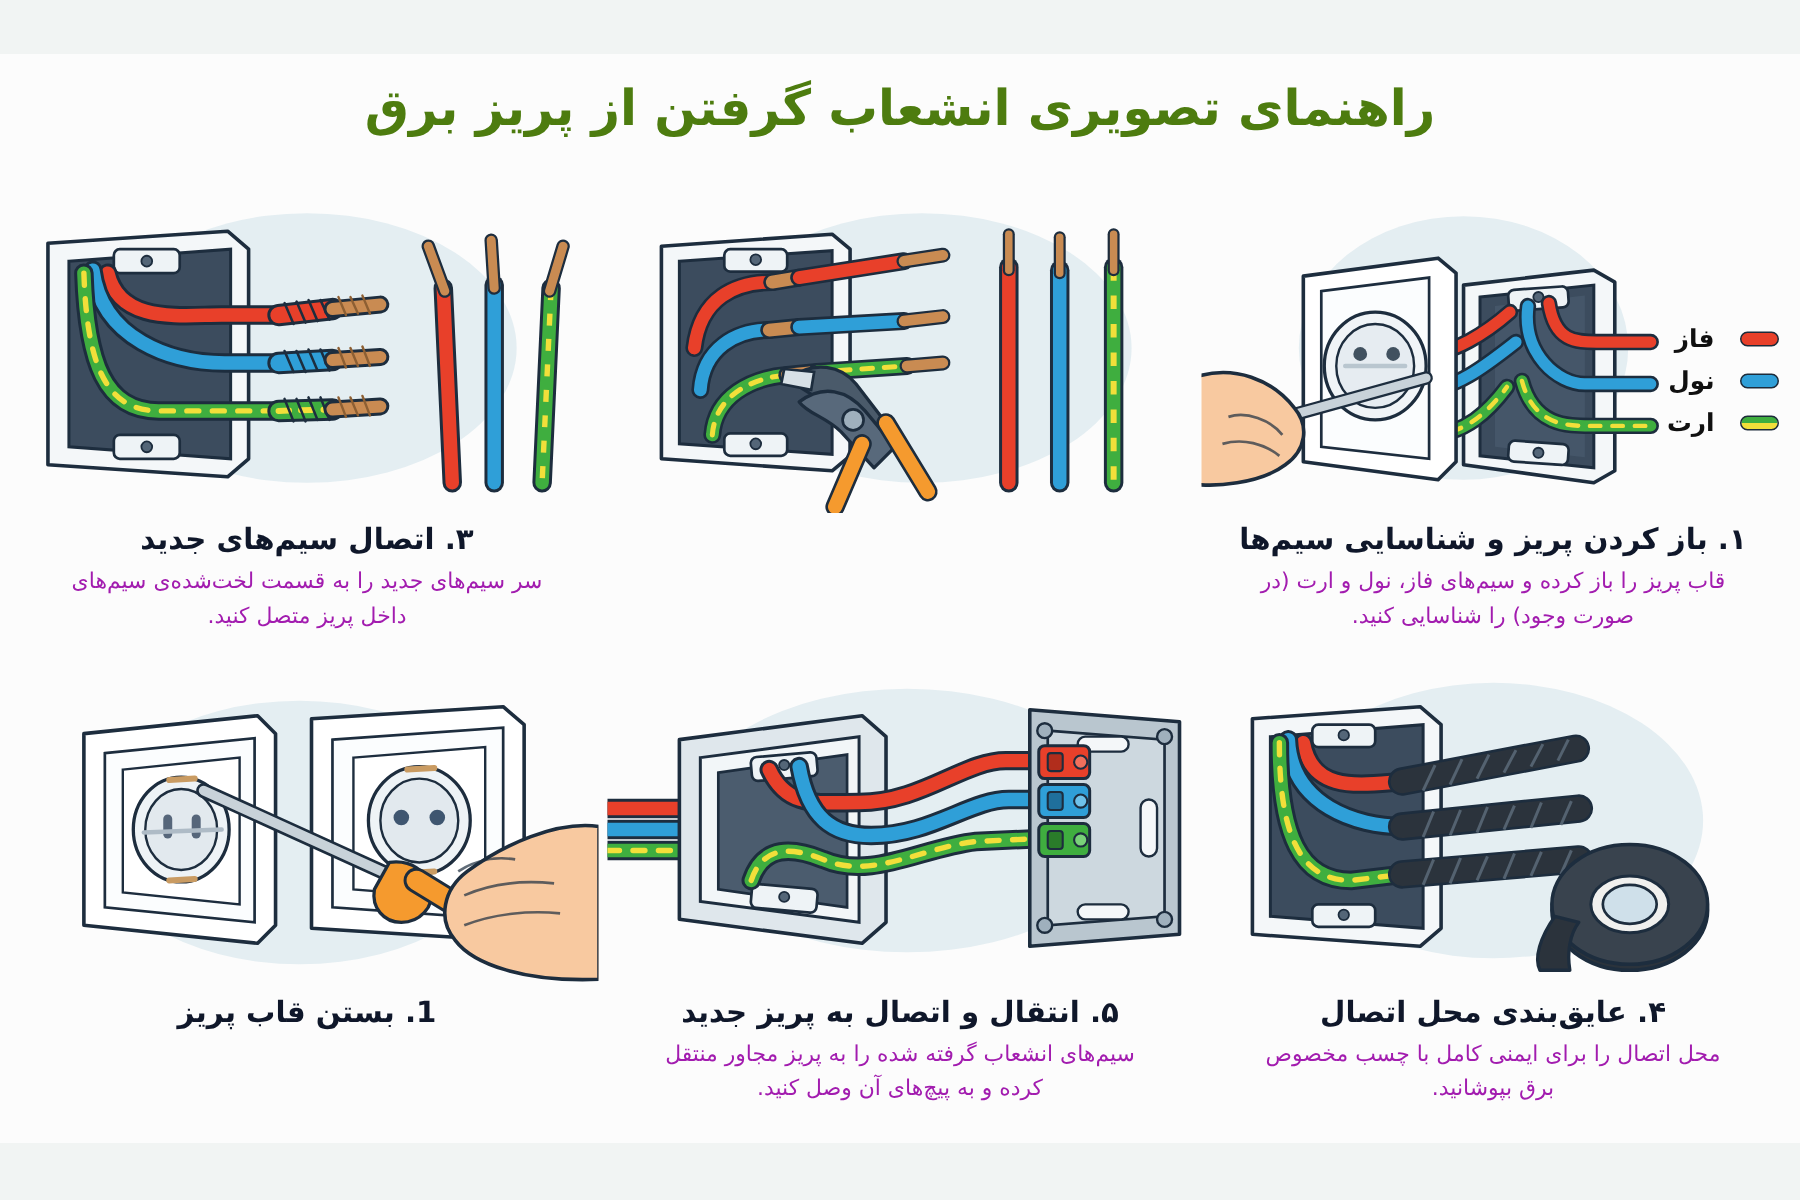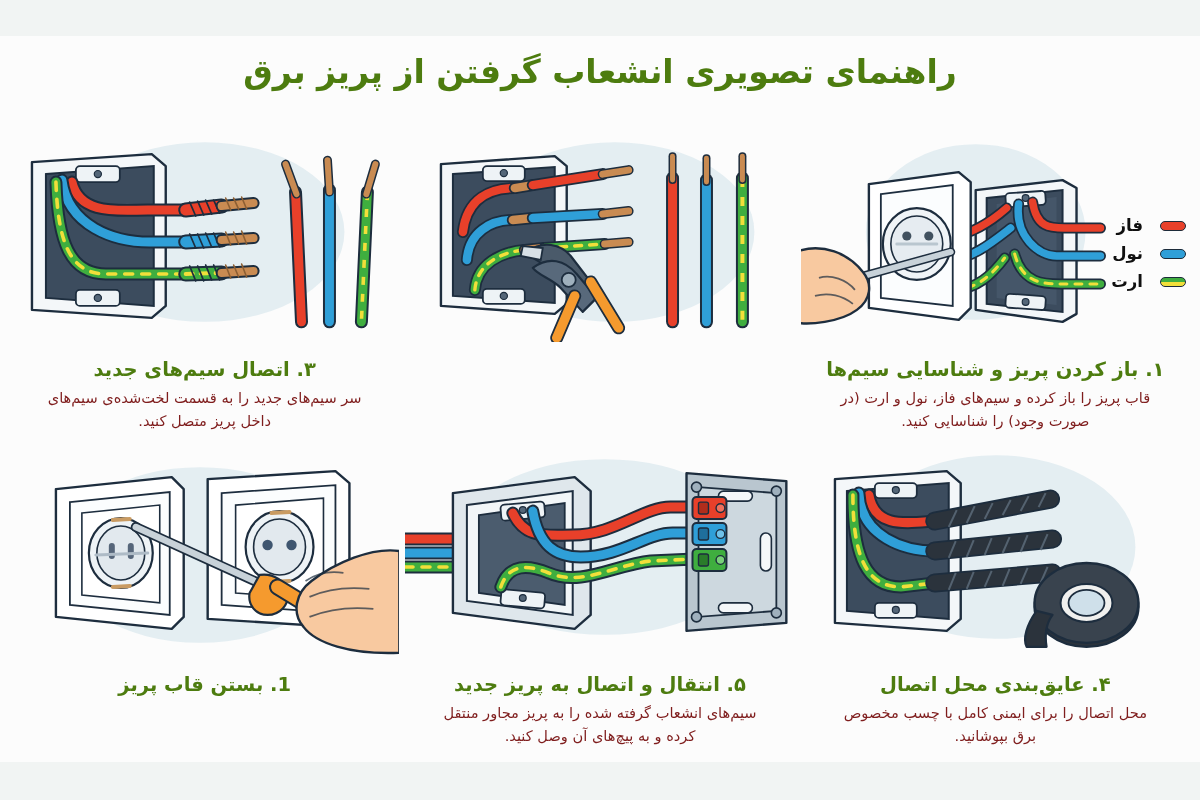--- a/index.html
+++ b/index.html
@@ -74,33 +74,33 @@
 
   .art {
     width: 100%;
     height: 210px;
     position: relative;
   }
 
   .art svg { display: block; width: 100%; height: 100%; }
 
   .step-title {
-    margin-top: 16px;
+    margin-top: 6px;
     font-size: 19.5px;
     font-weight: bold;
-    color: #4d7c0f;
+    color: #0f172a;
     text-align: center;
     direction: rtl;
     line-height: 1.25;
   }
 
   .step-desc {
     margin-top: 5px;
     font-size: 14.6px;
-    color: #7f1d1d;
+    color: #a21caf;
     text-align: center;
     direction: rtl;
     line-height: 1.55;
     max-width: 330px;
   }
 
   .legend {
     position: absolute;
     right: 0;
     top: 0;

